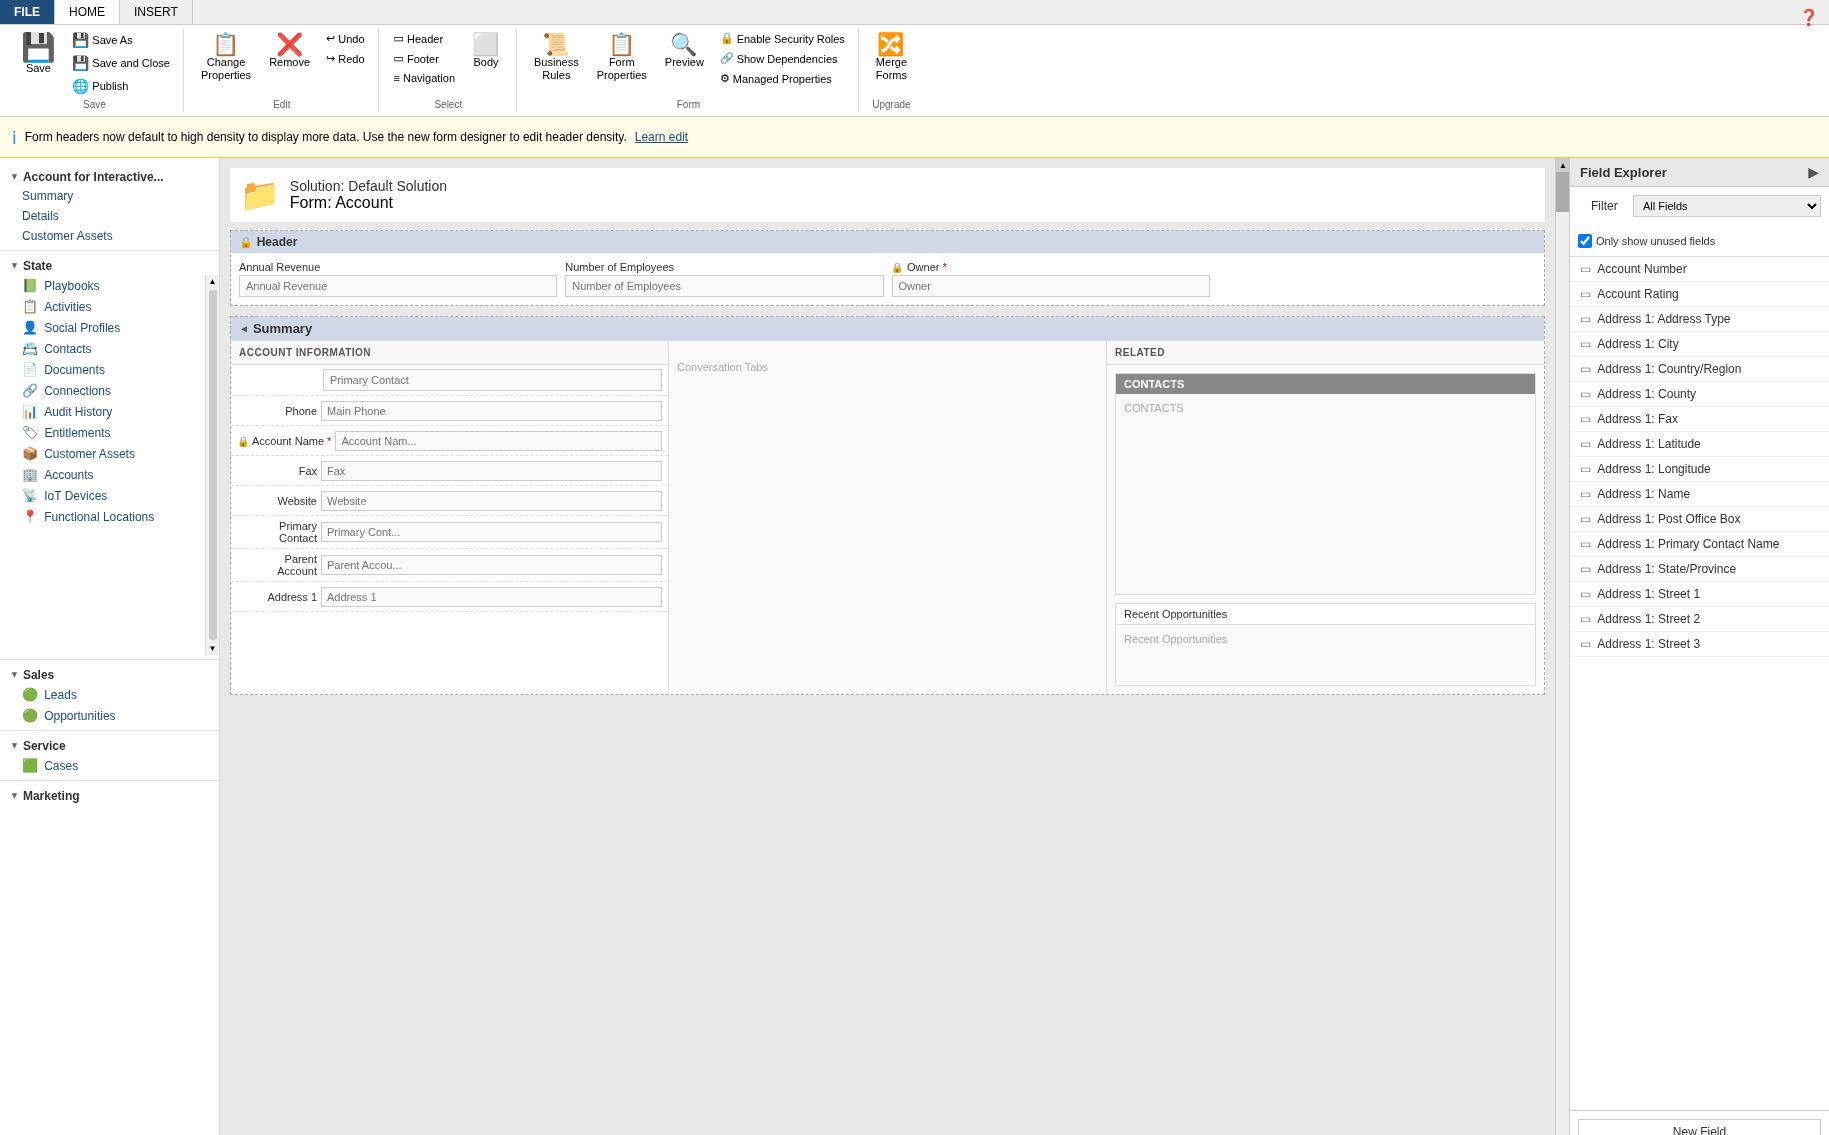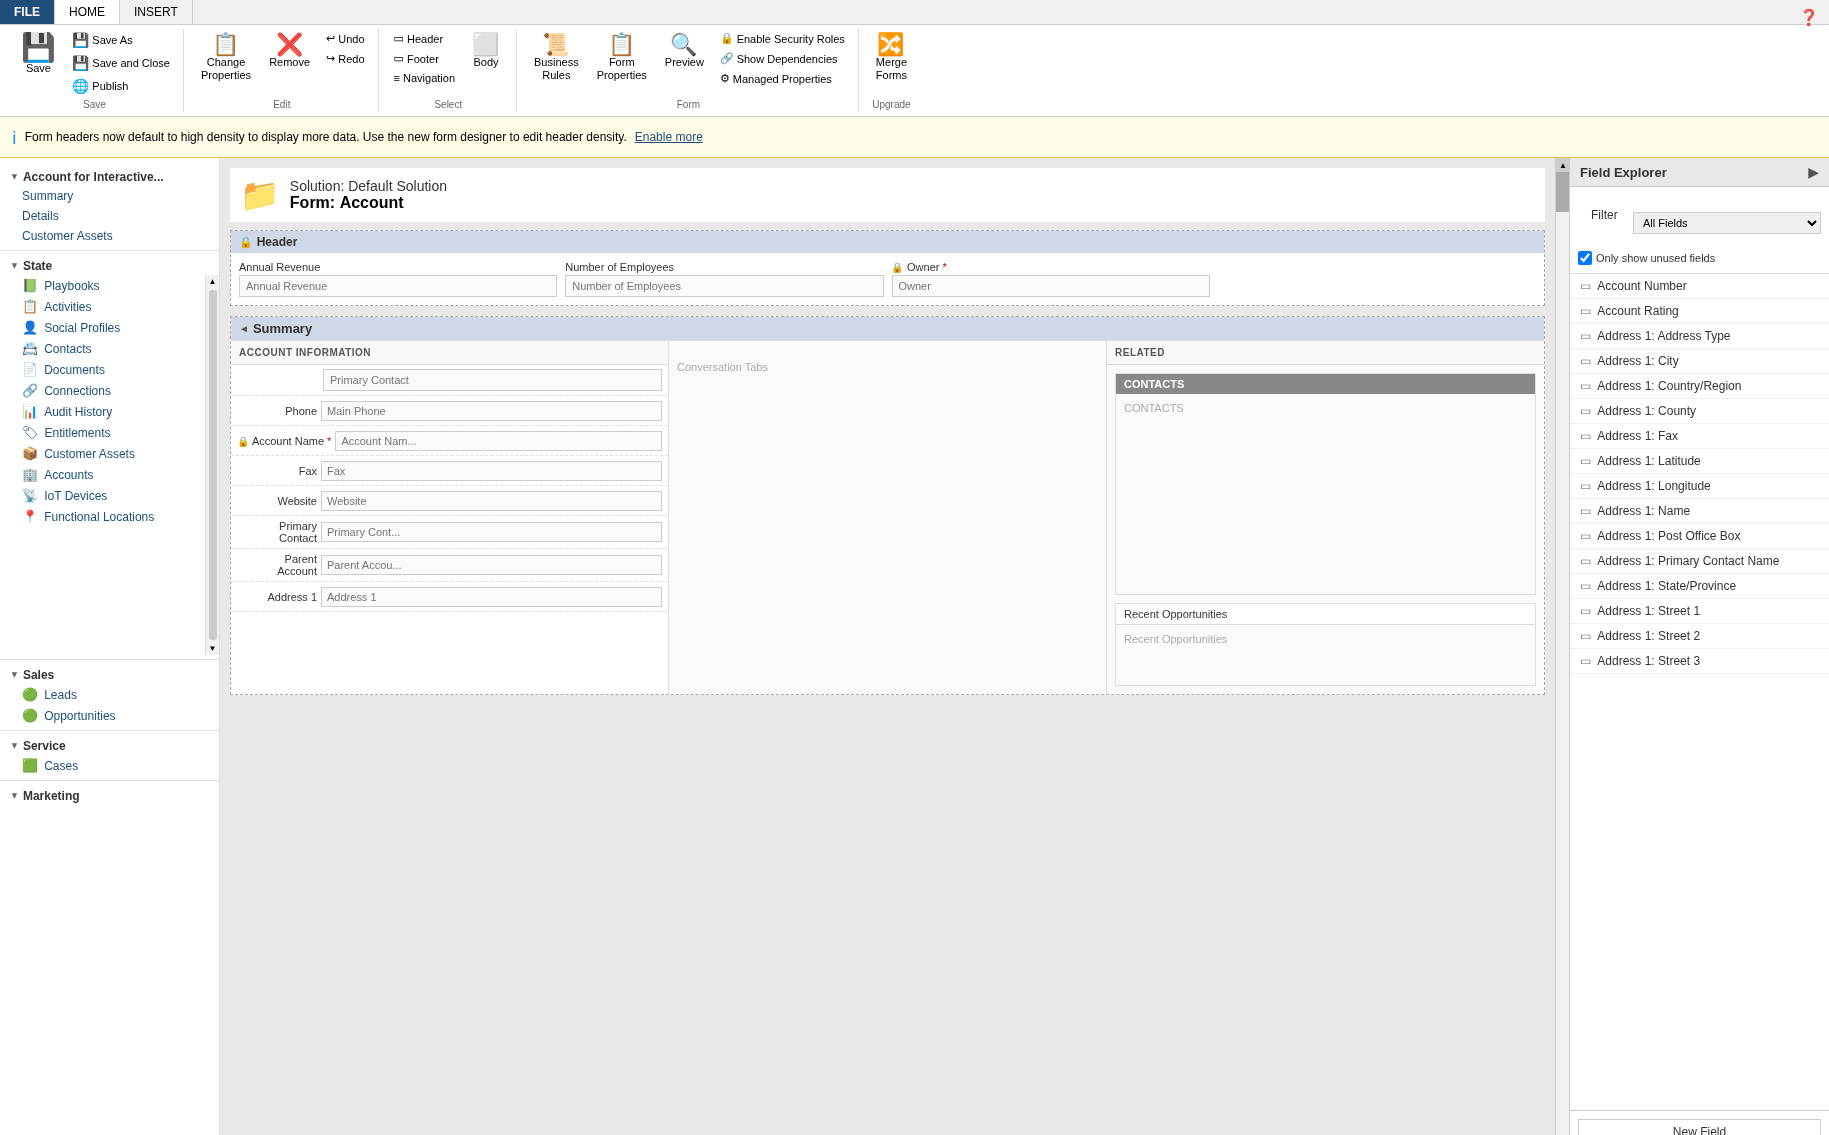--- a/index.html
+++ b/index.html
@@ -45,21 +45,21 @@
     .form-scroll-bar { width: 14px; background: #f0f0f0; border-left: 1px solid #ccc; display: flex; flex-direction: column; }
     .scroll-btn { width: 14px; height: 14px; background: #ccc; display: flex; align-items: center; justify-content: center; font-size: 8px; cursor: pointer; }
     .scroll-track { flex: 1; position: relative; }
     .scroll-thumb { position: absolute; top: 0; left: 0; right: 0; height: 40px; background: #aaa; cursor: pointer; }
 
     
     .form-header { display: flex; align-items: center; gap: 10px; margin-bottom: 8px; padding: 8px 10px; background: #fff; }
     .form-header-icon { font-size: 32px; }
     .form-header-text .solution { font-size: 14px; color: #333; }
     .form-header-text .form-name { font-size: 16px; }
-    .form-header-text .form-name span { font-weight: bold; margin-top: 23px; }
+    .form-header-text .form-name span { font-weight: normal; margin-top: 23px; }
 
     .form-section { background: #fff; border: 1px dashed #aaa; margin-bottom: 10px; }
     .form-section-header { background: #d0d8e8; padding: 4px 8px; font-size: 12px; font-weight: bold; color: #333; display: flex; align-items: center; gap: 4px; cursor: pointer; }
     .form-section-header .lock-icon { color: #c00; font-size: 11px; }
 
     .header-fields { display: flex; gap: 8px; padding: 8px; }
     .header-field { flex: 1; }
     .header-field label { font-size: 11px; color: #333; display: block; margin-bottom: 2px; }
     .header-field .lock-icon { color: #c00; font-size: 10px; }
     .field-input { width: 100%; border: 1px solid #ccc; padding: 4px 6px; font-size: 11px; color: #aaa; background: #fafafa; }
@@ -90,21 +90,21 @@
     .timeline-placeholder { padding: 20px 8px; font-size: 11px; color: #aaa; }
 
     
     .field-explorer { width: 260px; background: #fff; border-left: 1px solid #ccc; display: flex; flex-direction: column; flex-shrink: 0; }
     .field-explorer-header { display: flex; align-items: center; justify-content: space-between; background: #e8e8e8; padding: 6px 10px; border-bottom: 1px solid #ccc; }
     .field-explorer-title { font-size: 13px; font-weight: bold; color: #333; }
     .field-explorer-expand { font-size: 14px; color: #555; cursor: pointer; }
     .field-explorer-filter { padding: 8px; border-bottom: 1px solid #ddd; }
     .filter-row { display: flex; align-items: center; gap: 6px; margin-bottom: 6px; }
     .filter-label { font-size: 12px; color: #333; min-width: 36px; margin-left: 13px; }
-    .filter-select { flex: 1; border: 1px solid #ccc; padding: 3px 5px; font-size: 11px; margin-top: 17px; }
+    .filter-select { flex: 1; border: 1px solid #ccc; padding: 3px 5px; font-size: 11px; }
     .filter-checkbox-row { display: flex; align-items: center; gap: 4px; margin-top: 17px; }
     .filter-checkbox { width: 14px; height: 14px; }
     .filter-checkbox-label { font-size: 11px; color: #333; }
     .field-list { flex: 1; overflow-y: auto; }
     .field-item { display: flex; align-items: center; gap: 6px; padding: 5px 10px; border-bottom: 1px solid #f0f0f0; cursor: pointer; }
     .field-item-icon { font-size: 12px; color: #666; flex-shrink: 0; }
     .field-item-label { font-size: 12px; color: #333; }
     .new-field-btn { padding: 8px; border-top: 1px solid #ccc; }
     .new-field-button { width: 100%; padding: 5px; background: #fff; border: 1px solid #ccc; font-size: 12px; cursor: pointer; color: #333; }
 
@@ -239,21 +239,21 @@
         </div>
         <div class="ribbon-group-label">Upgrade</div>
       </div>
 
     </div>
   </div>
 
   <div class="info-banner">
     <span class="info-icon">ℹ</span>
     <span>Form headers now default to high density to display more data. Use the new form designer to edit header density.</span>
-    <a href="#">Enable more</a>
+    <a href="#">Learn edit</a>
   </div>
 
   <div class="main-layout">
 
     <div class="sidebar">
 
       <div class="sidebar-section-header">Account for Interactive...</div>
       <div class="sidebar-item">
         <span>Summary</span>
       </div>

